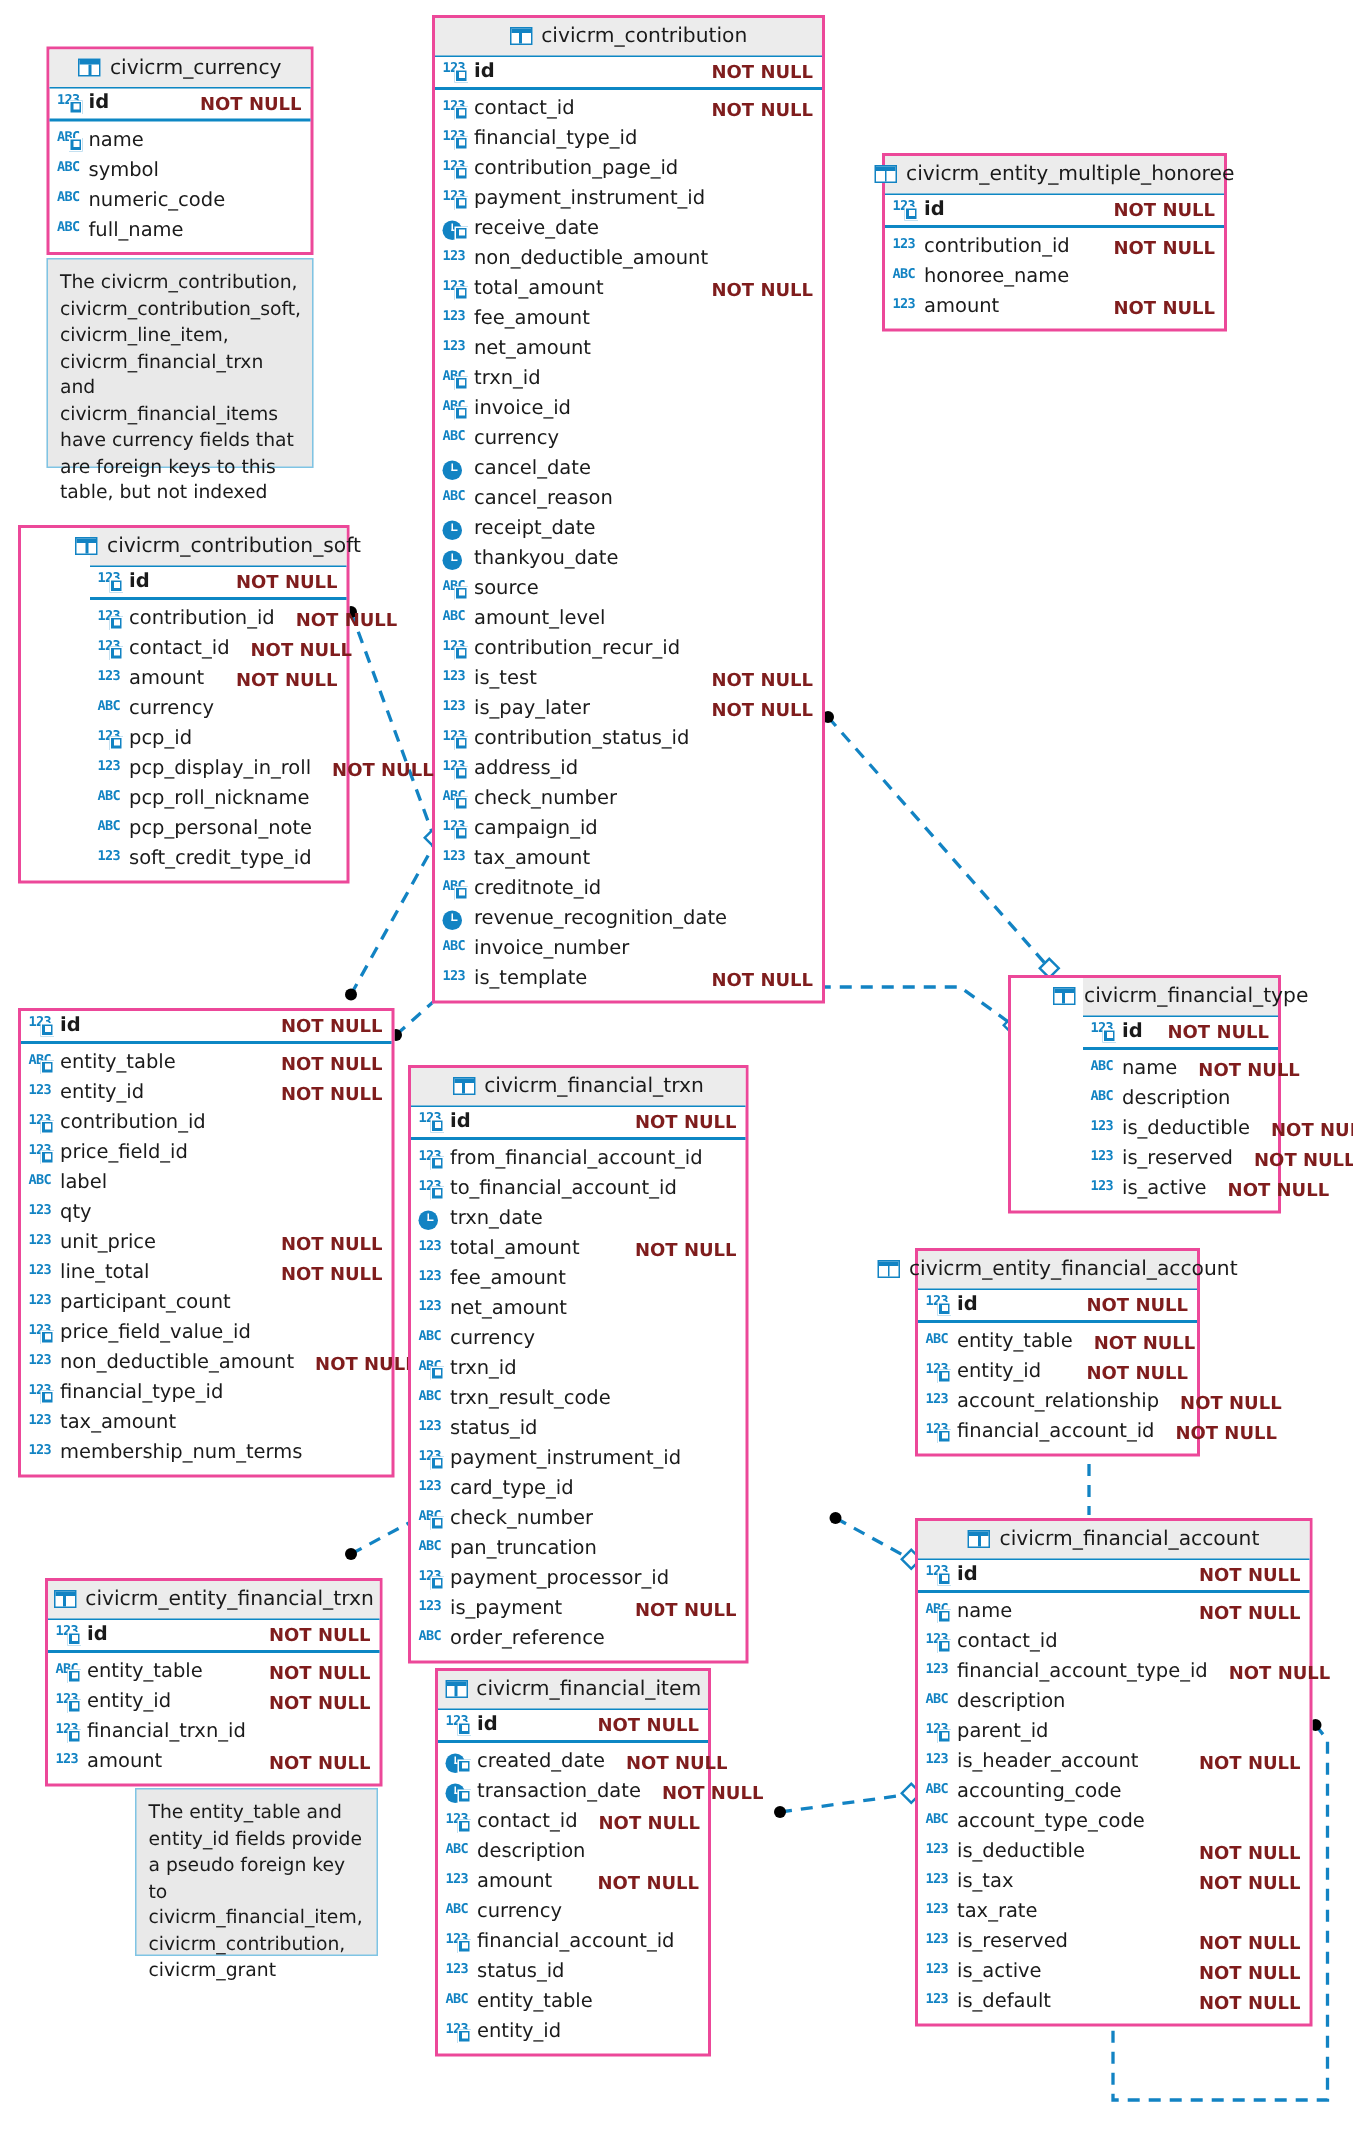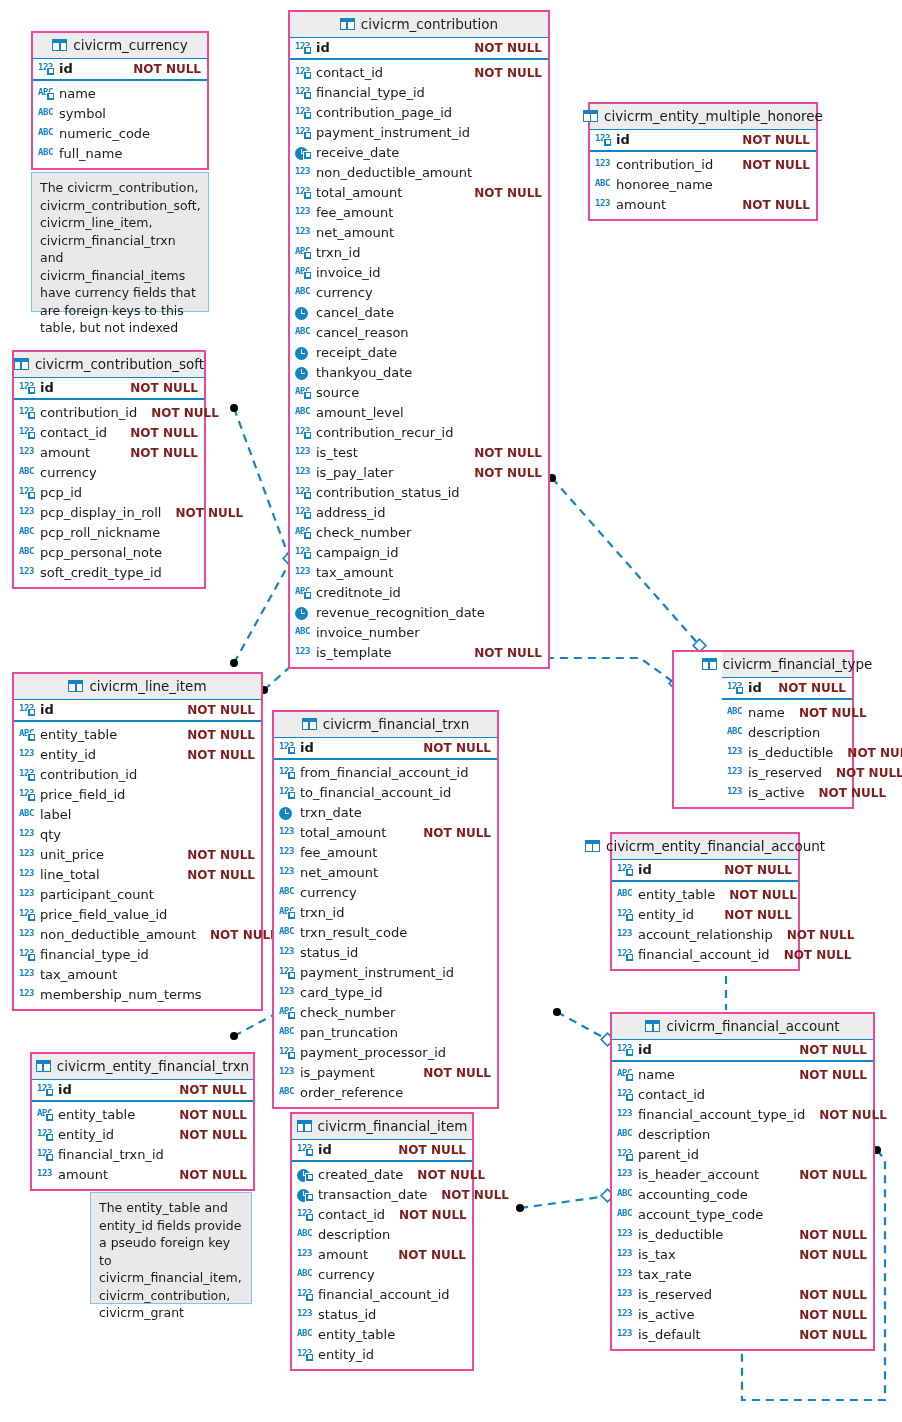--- a/index.html
+++ b/index.html
@@ -451,21 +451,21 @@
         </div>
         <div class="row">
           <span class="ic">
             <span class="lbl">123</span>
           </span>
           <span class="fname">amount</span>
           <span class="nn">NOT NULL</span>
         </div>
       </div>
     </div>
-    <div class="tbl" style="left: 12px; top: 350px; width: 194px;">
+    <div class="tbl" style="left: 12px; top: 350px; width: 221px; padding-left: 46px;">
       <div class="tbl-hdr">
         <span class="tglyph"></span>
         <span>civicrm_contribution_soft</span>
       </div>
       <div class="pk-sec">
         <div class="row pk">
           <span class="ic">
             <span class="lbl">123</span>
             <span class="badge"></span>
           </span>
@@ -531,24 +531,20 @@
         </div>
         <div class="row">
           <span class="ic">
             <span class="lbl">123</span>
           </span>
           <span class="fname">soft_credit_type_id</span>
         </div>
       </div>
     </div>
     <div class="tbl" style="left: 12px; top: 672px; width: 251px;">
-      <div class="tbl-hdr">
-        <span class="tglyph"></span>
-        <span>civicrm_line_item</span>
-      </div>
       <div class="pk-sec">
         <div class="row pk">
           <span class="ic">
             <span class="lbl">123</span>
             <span class="badge"></span>
           </span>
           <span class="fname">id</span>
           <span class="nn">NOT NULL</span>
         </div>
       </div>

